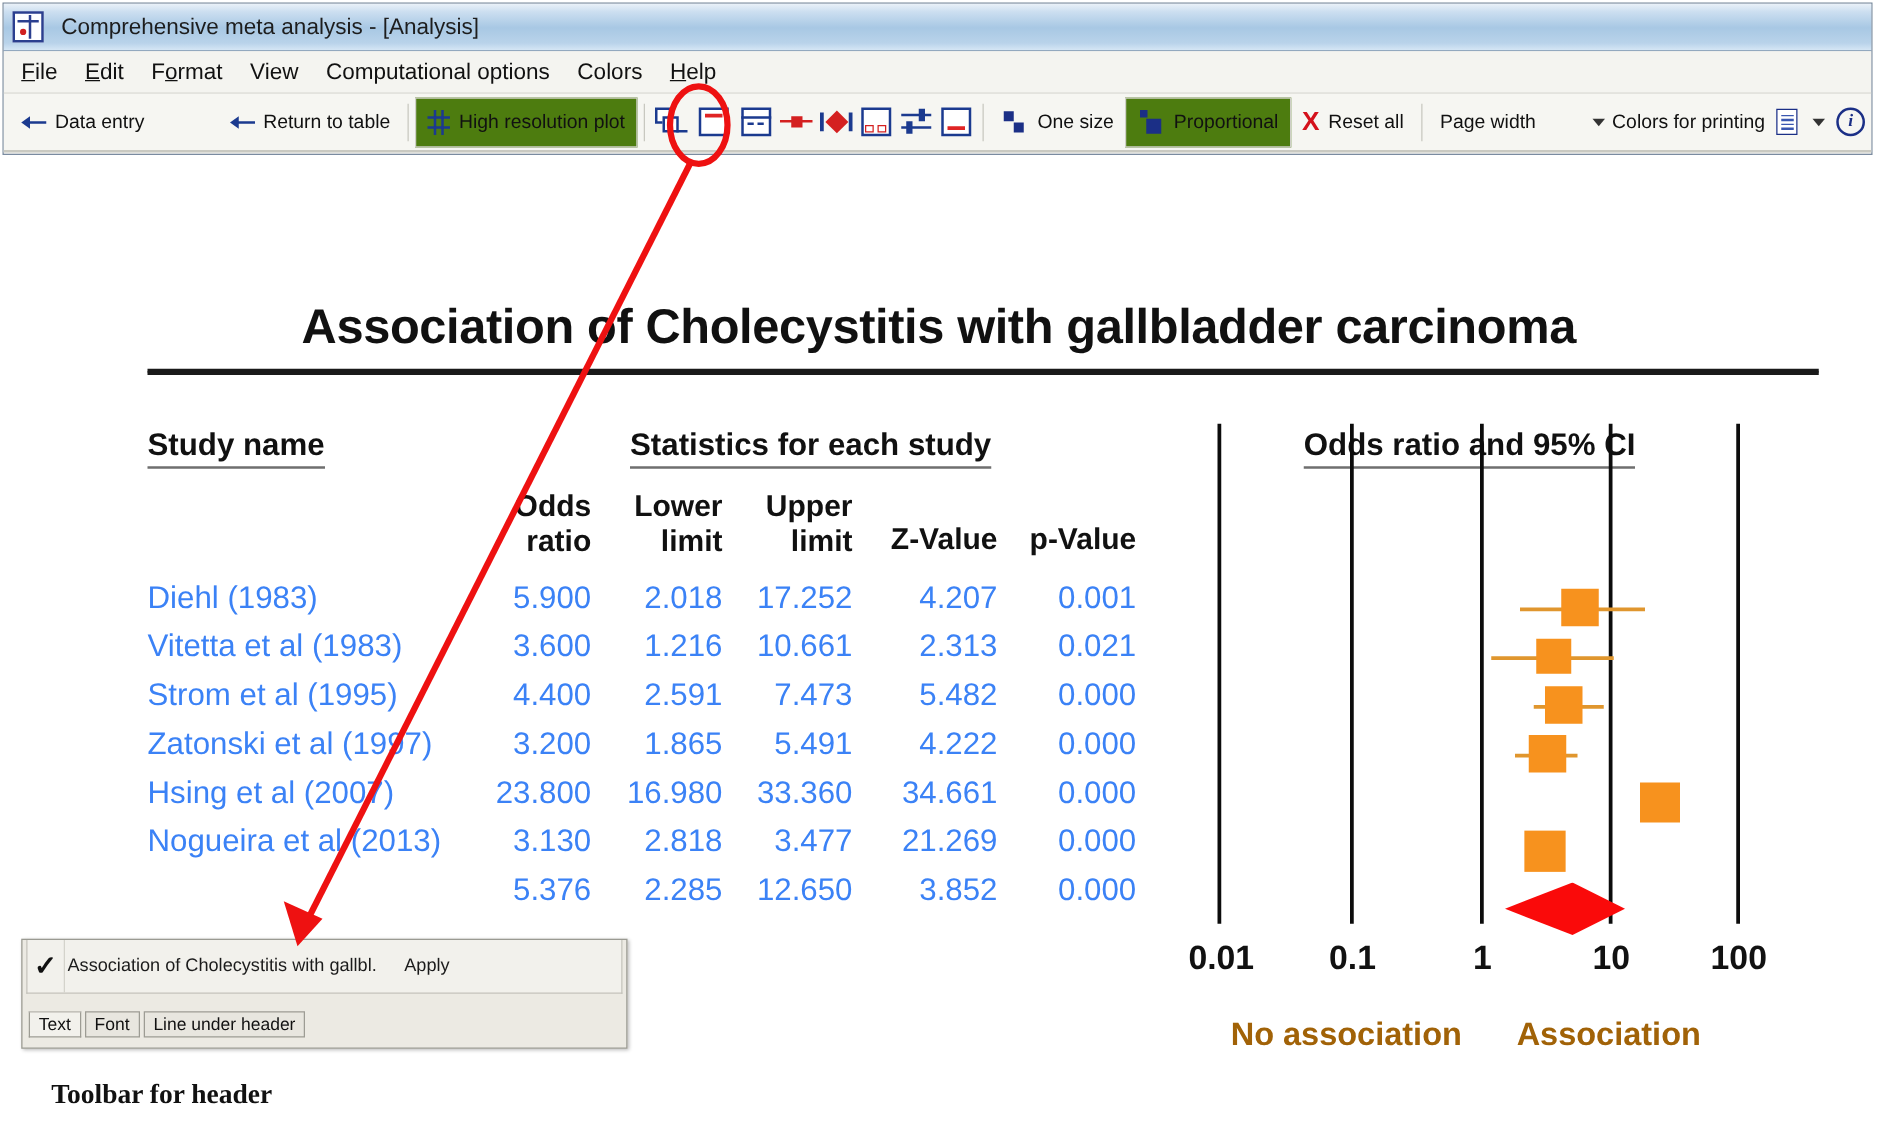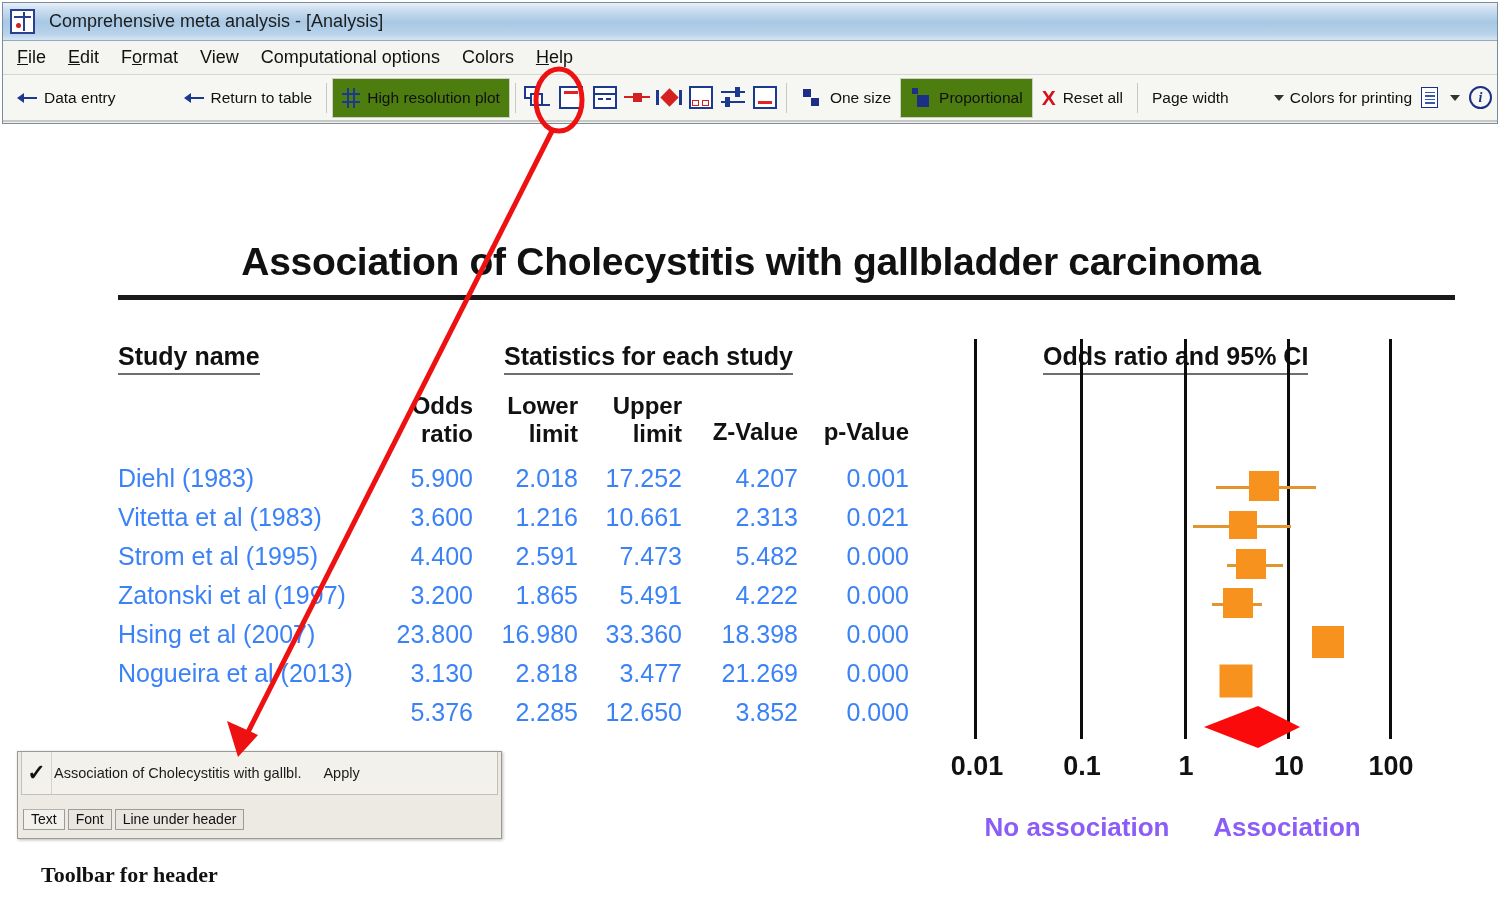--- a/index.html
+++ b/index.html
@@ -229,21 +229,21 @@
     background: #0c0c0c;
   }
   .axis-tick-label {
     position: absolute;
     font-size: 27px; font-weight: bold; color: #111;
     transform: translateX(-50%);
     white-space: nowrap;
   }
   .axis-side-label {
     position: absolute;
-    font-size: 26px; font-weight: bold; color: #8b5cf6;
+    font-size: 26px; font-weight: bold; color: #a16207;
     transform: translateX(-50%);
     white-space: nowrap;
   }
 
   .ci-line {
     position: absolute; height: 2.6px;
     background: #e0962e;
   }
   .marker-sq {
     position: absolute; background: #f7921e;
@@ -541,21 +541,21 @@
   <div class="cell num" style="left:375px;top:457px;width:98px;">3.200</div>
   <div class="cell num" style="left:480px;top:457px;width:98px;">1.865</div>
   <div class="cell num" style="left:578px;top:457px;width:104px;">5.491</div>
   <div class="cell num" style="left:688px;top:457px;width:110px;">4.222</div>
   <div class="cell num" style="left:805px;top:457px;width:104px;">0.000</div>
 
   <div class="cell name" style="left:118px;top:496px;">Hsing et al (2007)</div>
   <div class="cell num" style="left:375px;top:496px;width:98px;">23.800</div>
   <div class="cell num" style="left:480px;top:496px;width:98px;">16.980</div>
   <div class="cell num" style="left:578px;top:496px;width:104px;">33.360</div>
-  <div class="cell num" style="left:688px;top:496px;width:110px;">18.398</div>
+  <div class="cell num" style="left:688px;top:496px;width:110px;">34.661</div>
   <div class="cell num" style="left:805px;top:496px;width:104px;">0.000</div>
 
   <div class="cell name" style="left:118px;top:535px;">Nogueira et al (2013)</div>
   <div class="cell num" style="left:375px;top:535px;width:98px;">3.130</div>
   <div class="cell num" style="left:480px;top:535px;width:98px;">2.818</div>
   <div class="cell num" style="left:578px;top:535px;width:104px;">3.477</div>
   <div class="cell num" style="left:688px;top:535px;width:110px;">21.269</div>
   <div class="cell num" style="left:805px;top:535px;width:104px;">0.000</div>
 
   <div class="cell num" style="left:375px;top:574px;width:98px;">5.376</div>

